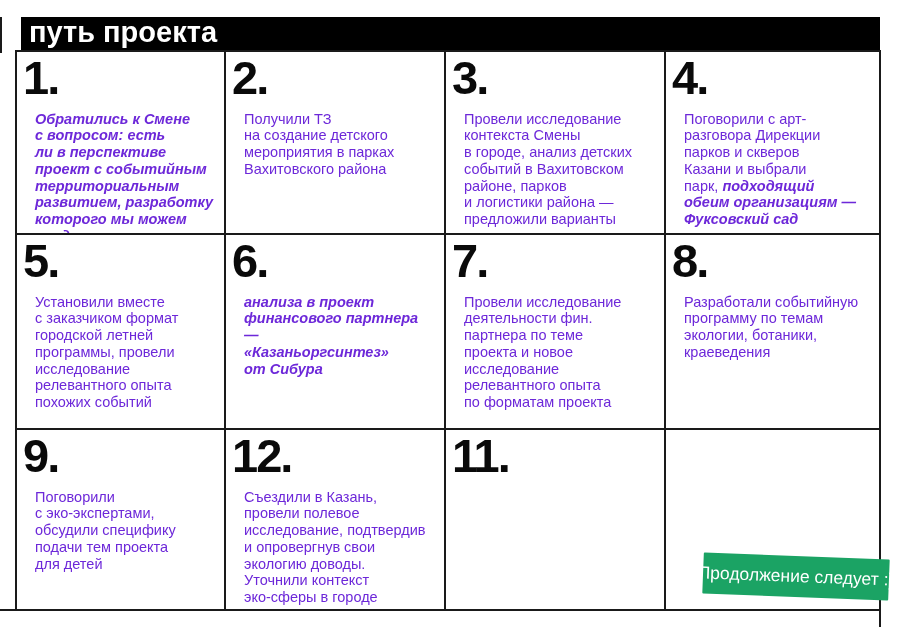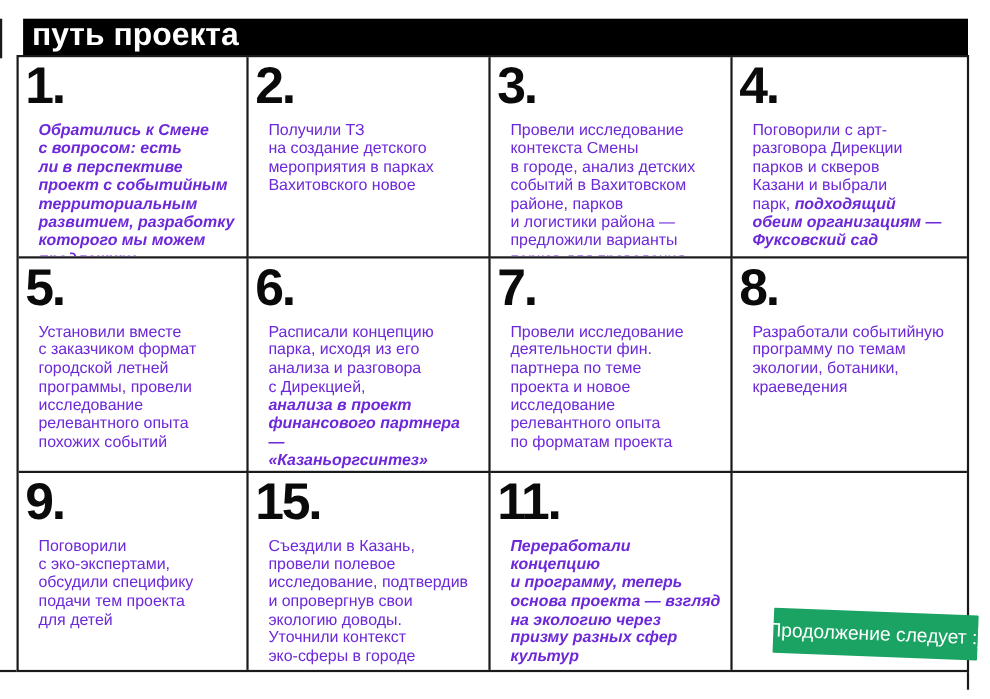--- a/index.html
+++ b/index.html
@@ -93,21 +93,21 @@
 развитием, разработку
 которого мы можем
 предложить</span></p>
     </div>
 
     <div class="cell">
       <div class="num">2.</div>
       <p class="txt"><span>Получили ТЗ
 на создание детского
 мероприятия в парках
-Вахитовского новое</span><span class="emph"></span></p>
+Вахитовского района</span><span class="emph"></span></p>
     </div>
 
     <div class="cell">
       <div class="num">3.</div>
       <p class="txt"><span>Провели исследование
 контекста Смены
 в городе, анализ детских
 событий в Вахитовском
 районе, парков
 и логистики района —
@@ -132,25 +132,21 @@
 с заказчиком формат
 городской летней
 программы, провели
 исследование
 релевантного опыта
 похожих событий</span><span class="emph"></span></p>
     </div>
 
     <div class="cell">
       <div class="num">6.</div>
-      <p class="txt"><span>Расписали концепцию
-парка, исходя из его
-анализа и разговора
-с Дирекцией,
-</span><span class="emph">анализа в проект
+      <p class="txt"><span class="emph">анализа в проект
 финансового партнера —
 «Казаньоргсинтез»
 от Сибура</span></p>
     </div>
 
     <div class="cell">
       <div class="num">7.</div>
       <p class="txt"><span>Провели исследование
 деятельности фин.
 партнера по теме
@@ -171,38 +167,32 @@
     <div class="cell last-row">
       <div class="num">9.</div>
       <p class="txt"><span>Поговорили
 с эко-экспертами,
 обсудили специфику
 подачи тем проекта
 для детей</span><span class="emph"></span></p>
     </div>
 
     <div class="cell last-row">
-      <div class="num">15.</div>
+      <div class="num">12.</div>
       <p class="txt"><span>Съездили в Казань,
 провели полевое
 исследование, подтвердив
 и опровергнув свои
 экологию доводы.
 Уточнили контекст
 эко-сферы в городе</span><span class="emph"></span></p>
     </div>
 
     <div class="cell last-row">
       <div class="num">11.</div>
-      <p class="txt"><span></span><span class="emph">Переработали концепцию
-и программу, теперь
-основа проекта — взгляд
-на экологию через
-призму разных сфер
-культур</span></p>
     </div>
 
 
   </div>
 
   <div class="badge">
     <span>Продолжение следует :)</span>
   </div>
 
   <div class="artifact a-top-left"></div>

